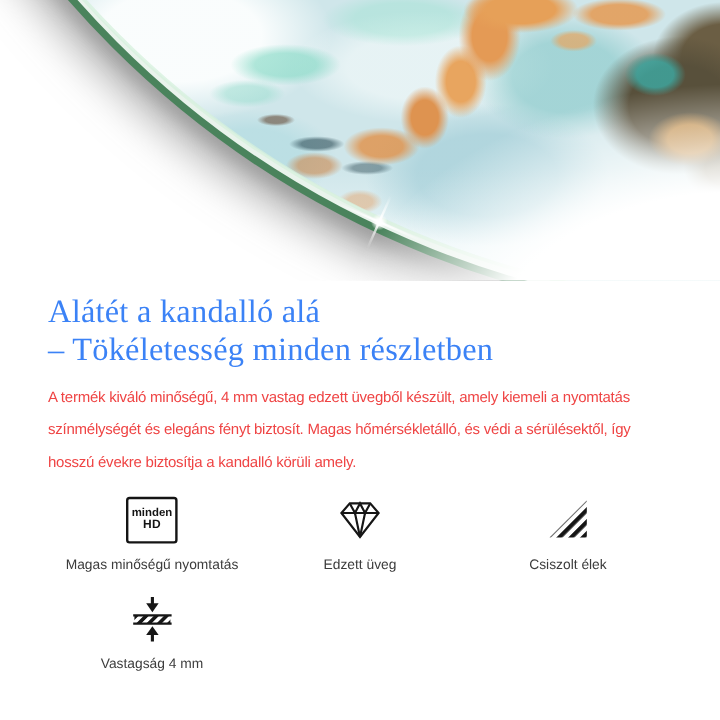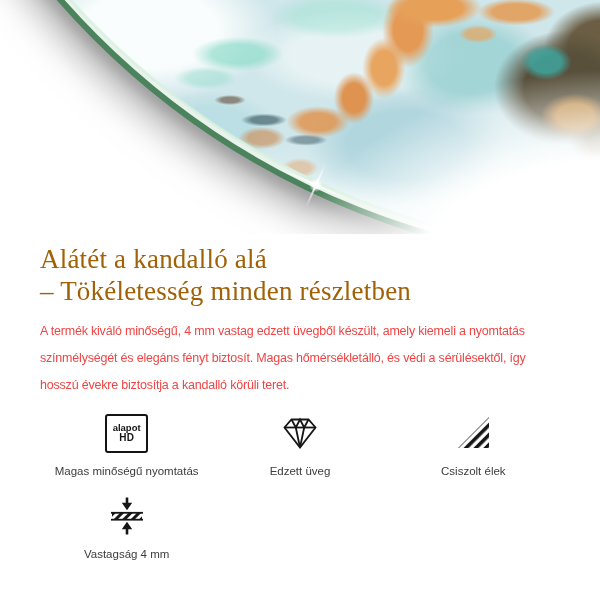--- a/index.html
+++ b/index.html
@@ -62,21 +62,21 @@
   .sparkle .ray{position:absolute;display:block;background:linear-gradient(90deg,rgba(255,255,255,0),rgba(255,255,255,.95) 45% 55%,rgba(255,255,255,0));}
   .sparkle .r1{width:84px;height:2px;left:-42px;top:-1px;transform:rotate(24deg);}
   .sparkle .r2{width:48px;height:2px;left:-24px;top:-1px;transform:rotate(114deg);}
   .sparkle .core{position:absolute;left:-7px;top:-7px;width:14px;height:14px;border-radius:50%;
     background:radial-gradient(circle,rgba(255,255,255,.95) 0 25%,rgba(255,255,255,0) 70%);}
 
   
   .content{padding:0 40px;}
   h1{
     margin:9px 0 0;font-family:"Liberation Serif",serif;font-weight:400;
-    font-size:27px;line-height:32px;color:#a16207;letter-spacing:.2px;
+    font-size:27px;line-height:32px;color:#3b82f6;letter-spacing:.2px;
   }
   .t-line{display:block;}
   .desc{margin-top:11px;font-size:12.5px;line-height:27px;color:#ef4444;letter-spacing:-.2px;}
   .desc-line{white-space:nowrap;}
 
   
   .features{display:grid;grid-template-columns:repeat(3,1fr);margin-top:11px;row-gap:16px;}
   .feature{display:flex;flex-direction:column;align-items:center;}
   .icon-wrap{height:46px;display:flex;align-items:center;justify-content:center;}
   .feature .label{margin-top:9px;font-size:11.5px;color:#3c3c3c;text-align:center;}
@@ -109,30 +109,30 @@
   <div class="content">
 
     <h1>
       <span class="t-line">Alátét a kandalló alá</span>
       <span class="t-line">– Tökéletesség minden részletben</span>
     </h1>
 
     <div class="desc">
       <div class="desc-line">A termék kiváló minőségű, 4 mm vastag edzett üvegből készült, amely kiemeli a nyomtatás</div>
       <div class="desc-line">színmélységét és elegáns fényt biztosít. Magas hőmérsékletálló, és védi a sérülésektől, így</div>
-      <div class="desc-line">hosszú évekre biztosítja a kandalló körüli teret.</div>
+      <div class="desc-line">hosszú évekre biztosítja a kandalló körüli amely.</div>
     </div>
 
     <div class="features">
 
 
       <div class="feature">
         <div class="icon-wrap">
           <div class="uhd">
-            <span class="uhd-top">alapot</span>
+            <span class="uhd-top">minden</span>
             <span class="uhd-bottom">HD</span>
           </div>
         </div>
         <div class="label">Magas minőségű nyomtatás</div>
       </div>
 
 
       <div class="feature">
         <div class="icon-wrap">
           <svg class="icon-svg" width="44" height="44" viewBox="0 0 44 44" fill="none" stroke="#161616" stroke-width="1.8" stroke-linejoin="miter">

